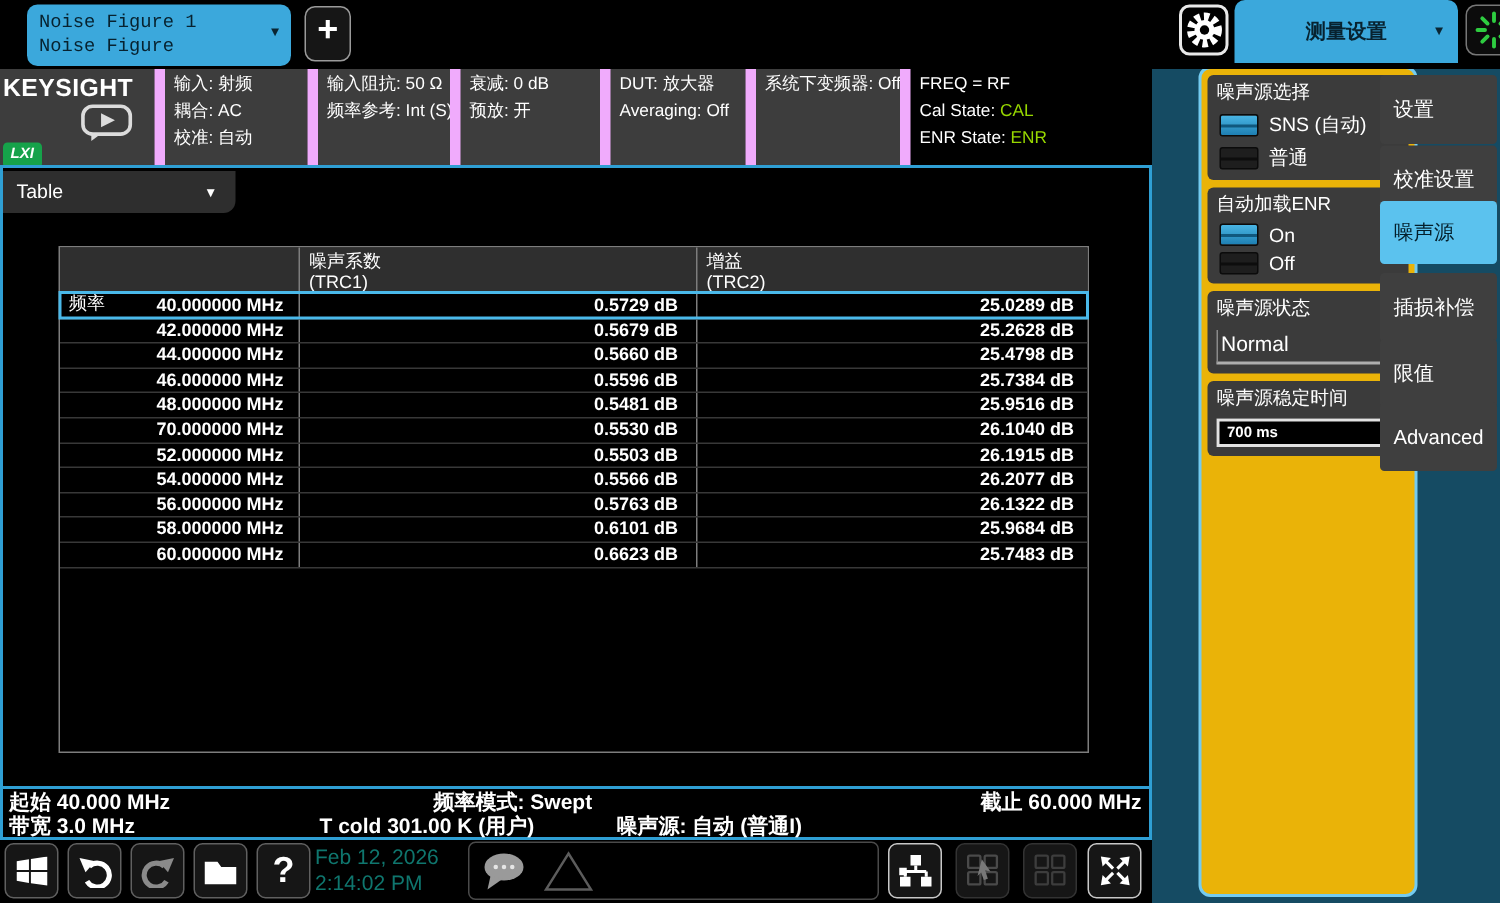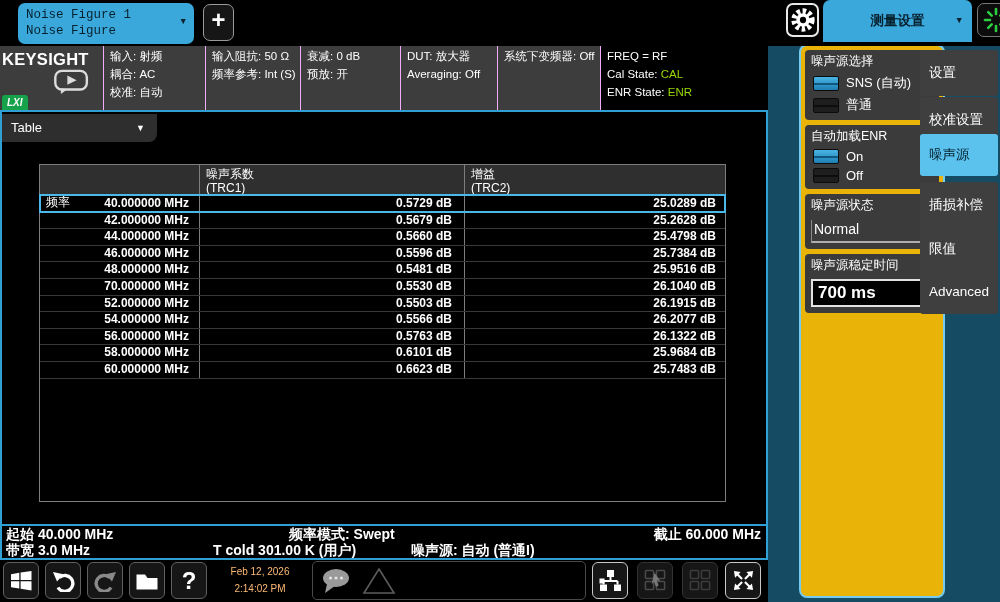--- a/index.html
+++ b/index.html
@@ -22,21 +22,21 @@
   #settings-tab { position:absolute; left:807px; top:0; width:149px; height:42px;
     background:#3BA8DC; border-radius:7px 7px 0 0; color:#07222f; font-size:13.5px;
     font-weight:600; display:flex; align-items:center; justify-content:center; }
   #settings-tab .caret { position:absolute; right:10px; top:16px; font-size:9px; color:#0a2532; }
   #busy-btn { position:absolute; left:961px; top:3px; width:37px; height:34px;
     background:#0c0c0c; border:1px solid #777; border-radius:7px;
     display:flex; align-items:center; justify-content:center; }
 
   
   .hcol { position:absolute; top:46px; height:64px; background:#3d3d3d;
-    border-left:1px solid #f0abfc; color:#fff; font-size:11.5px; line-height:1.55;
+    border-left:7px solid #f0abfc; color:#fff; font-size:11.5px; line-height:1.55;
     padding:2px 0 12px 6px; white-space:nowrap; overflow:hidden; }
   #hcol-brand { left:0; width:103px; border-left:none; padding:0; }
   #brand-logo { position:absolute; left:2px; top:1px; color:#fff; font-weight:bold;
     font-size:16.5px; letter-spacing:.3px; }
   #bubble-icon { position:absolute; left:52px; top:23px; }
   #lxi-badge { position:absolute; left:2px; top:49px; background:#16A24A; color:#fff;
     font-style:italic; font-weight:bold; font-size:10px; padding:0 5px 1px;
     border-radius:3px; }
   #hcol-1 { left:103px; width:102px; }
   #hcol-2 { left:205px; width:95px; }
@@ -74,22 +74,22 @@
   #main-sep { position:absolute; left:0; top:412px; width:764px; height:2px; background:#2F9FD4; }
   #status-area { position:absolute; left:0; top:414px; width:764px; height:32px;
     color:#fff; font-size:14px; font-weight:bold; white-space:nowrap; }
 
   
   #toolbar { position:absolute; left:0; top:560px; width:768px; height:42px; background:#000; }
   .tb-btn { position:absolute; top:2px; width:36px; height:37px; background:#161616;
     border:1px solid #606060; border-radius:6px; display:flex; align-items:center;
     justify-content:center; color:#fff; }
   .tb-btn.dim { border-color:#333; }
-  #dt-block { position:absolute; left:210px; top:3px; width:100px; text-align:center;
-    color:#fdba74; font-size:10px; line-height:17px; }
+  #dt-block { position:absolute; left:210px; top:3px; width:100px; text-align:left;
+    color:#0f766e; font-size:14px; line-height:17px; }
   #msg-panel { position:absolute; left:312px; top:1px; width:274px; height:39px;
     border:1px solid #4a4a4a; border-radius:5px; display:flex; align-items:center; }
 
   
   #right-teal { position:absolute; left:768px; top:42px; width:232px; height:560px; background:#154B63; }
   #subpanel { position:absolute; left:799px; top:44px; width:146px; height:554px;
     background:#eab308; border:2px solid #74CBF0; border-radius:8px; padding:4px; z-index:4; }
   .pgroup { background:#3b3b3b; border-radius:4px; padding:3px 6px 6px; margin-bottom:5px;
     color:#fff; }
   .pgroup .ptitle { font-size:12.5px; }
@@ -97,21 +97,21 @@
   .ind { width:26px; height:15px; background:#1e1e1e; border:1px solid #0b0b0b;
     border-radius:2px; position:relative; flex:none; }
   .ind::after { content:""; position:absolute; left:0; right:0; top:6px; height:2px; background:#0d0d0d; }
   .ind.on { background:linear-gradient(180deg,#49B5E4,#1E7FB2); }
   .ind.on::after { background:#10587E; }
   .dd-row { display:flex; justify-content:space-between; align-items:center;
     margin-top:6px; padding:1px 2px 4px; border-bottom:2px solid #aeaeae;
     border-left:1px solid #8a8a8a; font-size:14px; }
   .dd-row .caret { font-size:9px; }
   .pinput { margin-top:5px; background:#000; border:2px solid #e2e2e2; color:#fff;
-    font-size:17px; font-weight:bold; padding:2px 5px; }
+    font-size:10px; font-weight:bold; padding:2px 5px; }
 
   .menu-btn { position:absolute; left:920px; width:78px; height:46px; background:#3F3F3F;
     border-radius:3px; color:#fff; font-size:13.5px; display:flex; align-items:center;
     padding-left:9px; z-index:4; }
   #menu-0 { top:50px; } #menu-1 { top:97px; }
   #menu-2 { top:134px; height:42px; background:#5BC2EE; color:#041f2b; }
   #menu-3 { top:182px; } #menu-4 { top:226px; } #menu-5 { top:268px; }
 </style>
 </head>
 <body>

